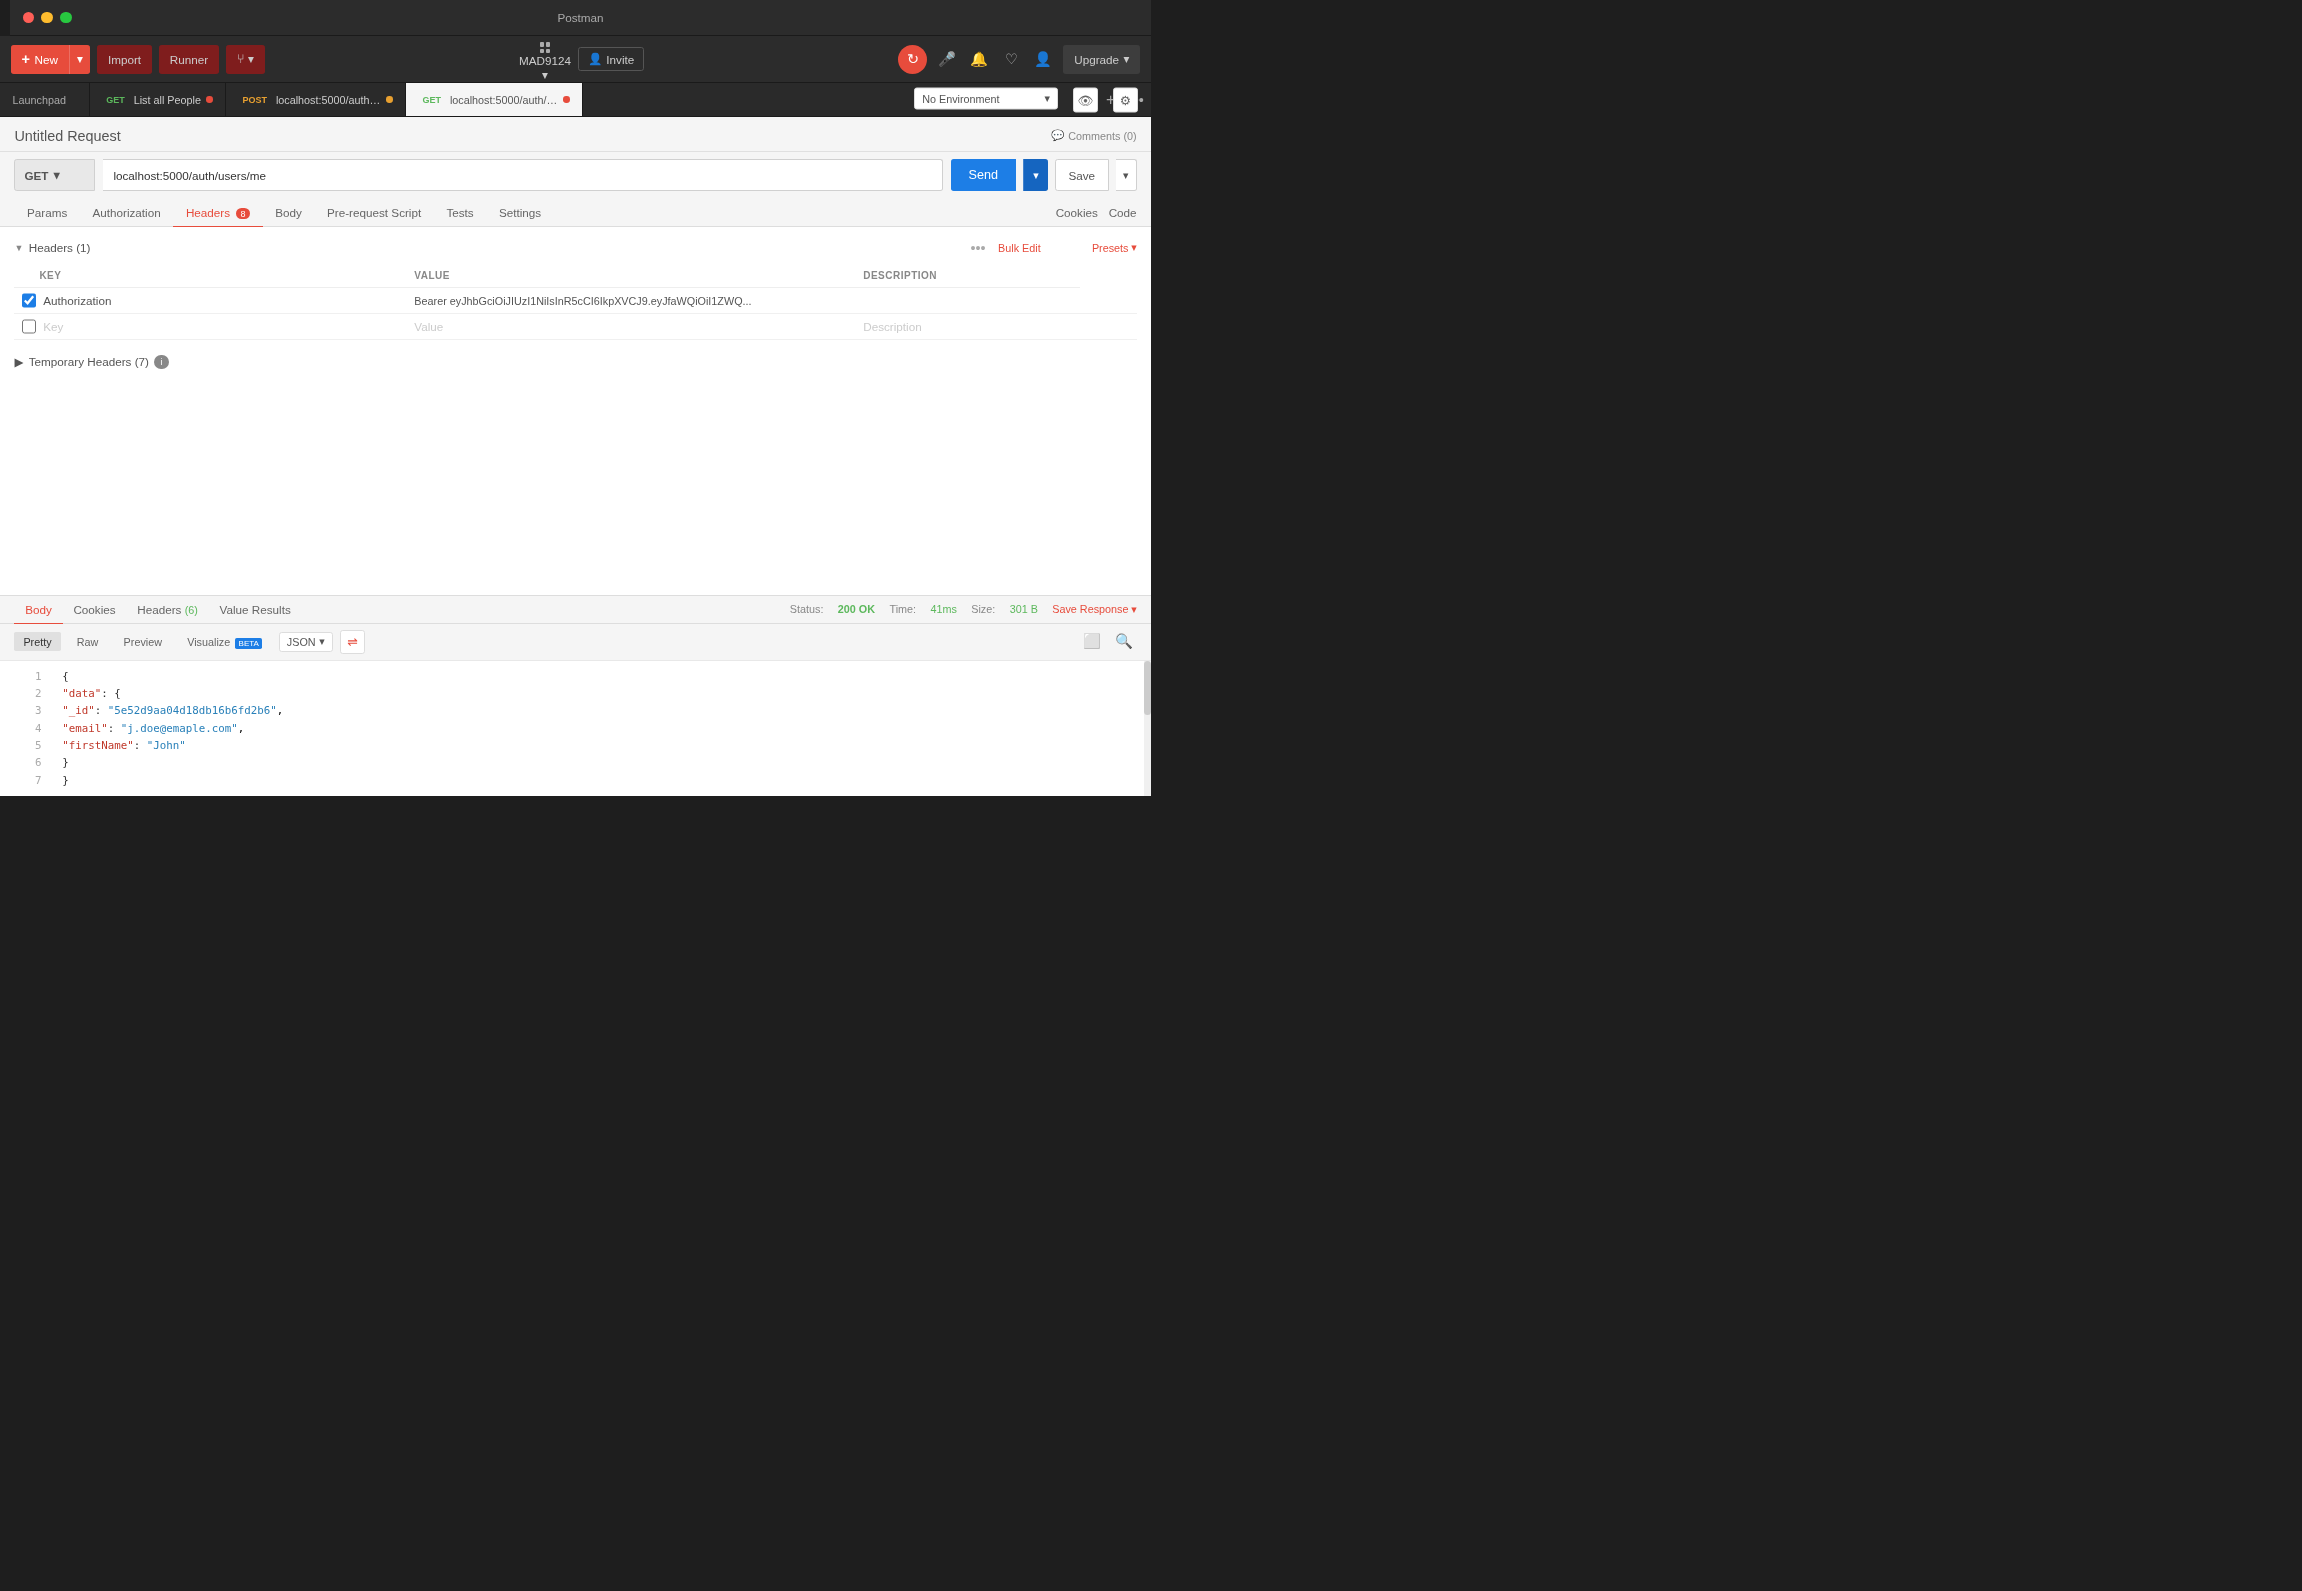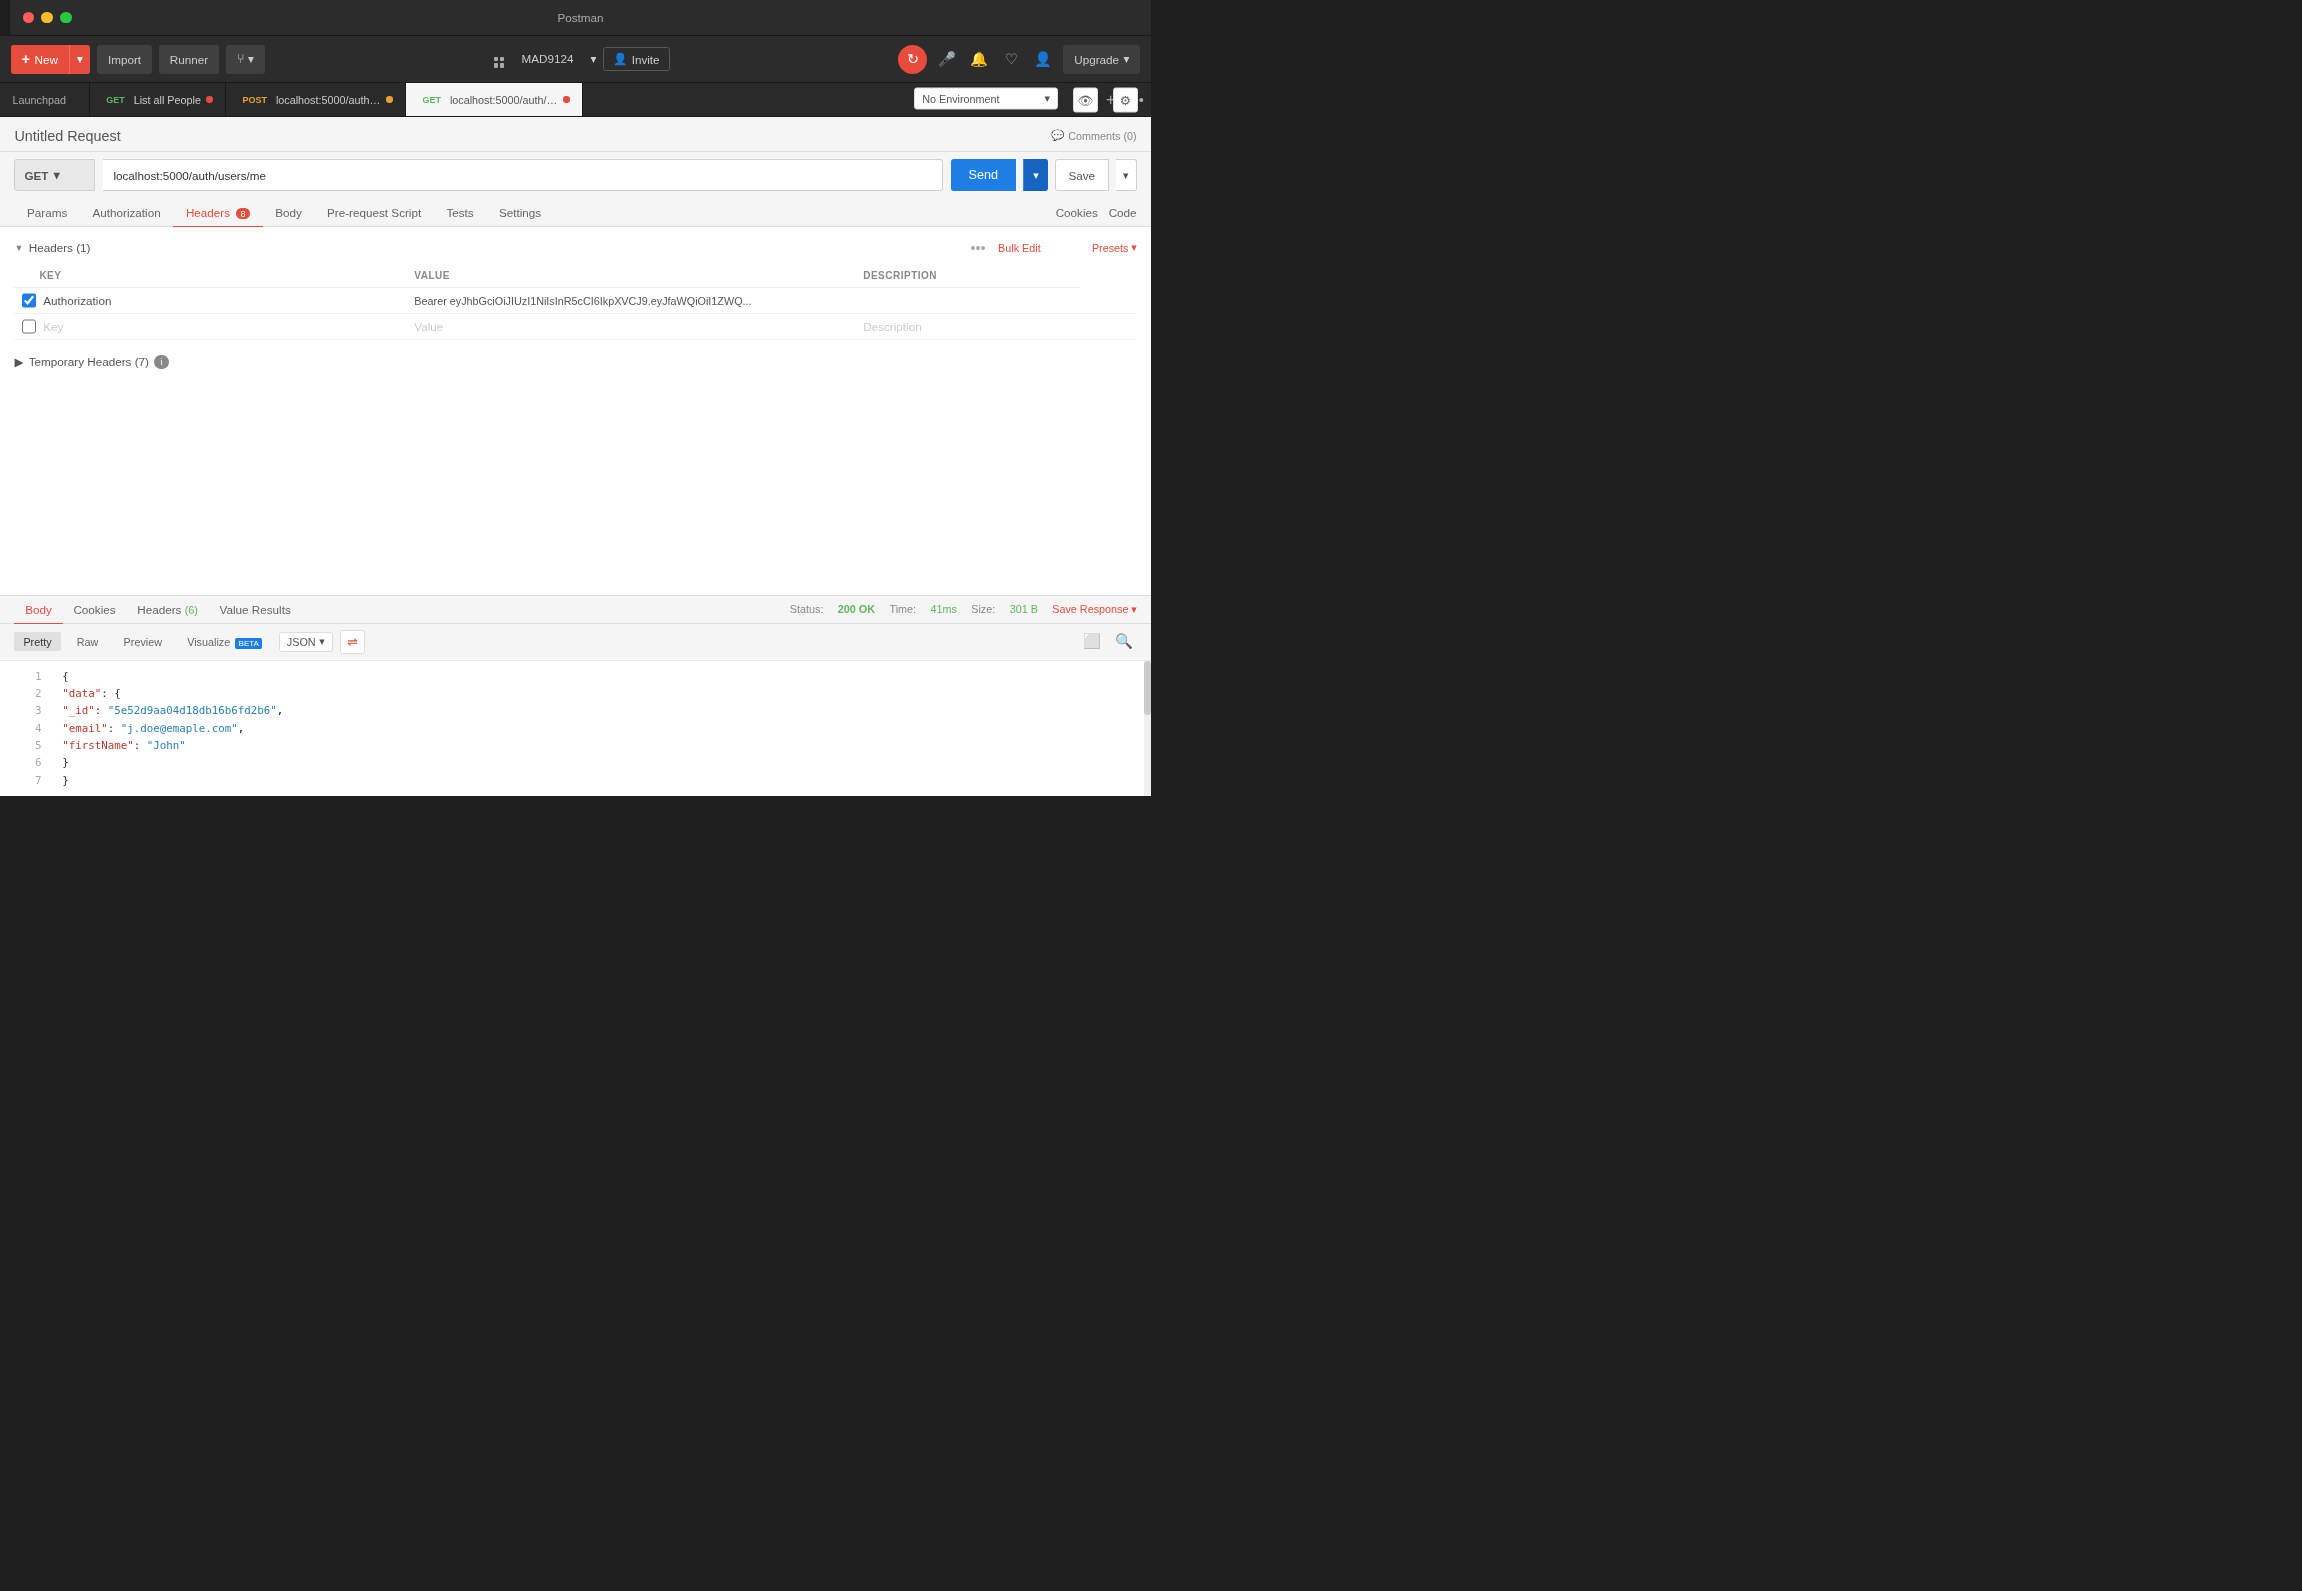--- a/index.html
+++ b/index.html
@@ -74,21 +74,21 @@
       height: 100%;
       border-right: 0.9px solid rgba(255,255,255,0.2);
     }
     .btn-new-arrow {
       padding: 0 7.2px;
       height: 100%;
       display: flex;
       align-items: center;
     }
     .btn-toolbar {
-      background: #404040;
+      background: #7f1d1d;
       color: #ccc;
       border: none;
       border-radius: 2.7px;
       padding: 0 10.8px;
       height: 29px;
       cursor: pointer;
       font-size: 11.7px;
     }
     .toolbar-center {
       flex: 1;
@@ -98,21 +98,22 @@
       gap: 7.2px;
     }
     .workspace-btn {
       background: transparent;
       color: #ccc;
       border: none;
       cursor: pointer;
       font-size: 11.7px;
       display: flex;
       align-items: center;
-      gap: 17px;
+      gap: 1px;
+      flex-direction: column;
     }
     .invite-btn {
       background: transparent;
       color: #ccc;
       border: 0.9px solid #555;
       border-radius: 2.7px;
       padding: 3.6px 9px;
       cursor: pointer;
       font-size: 11.7px;
       display: flex;

